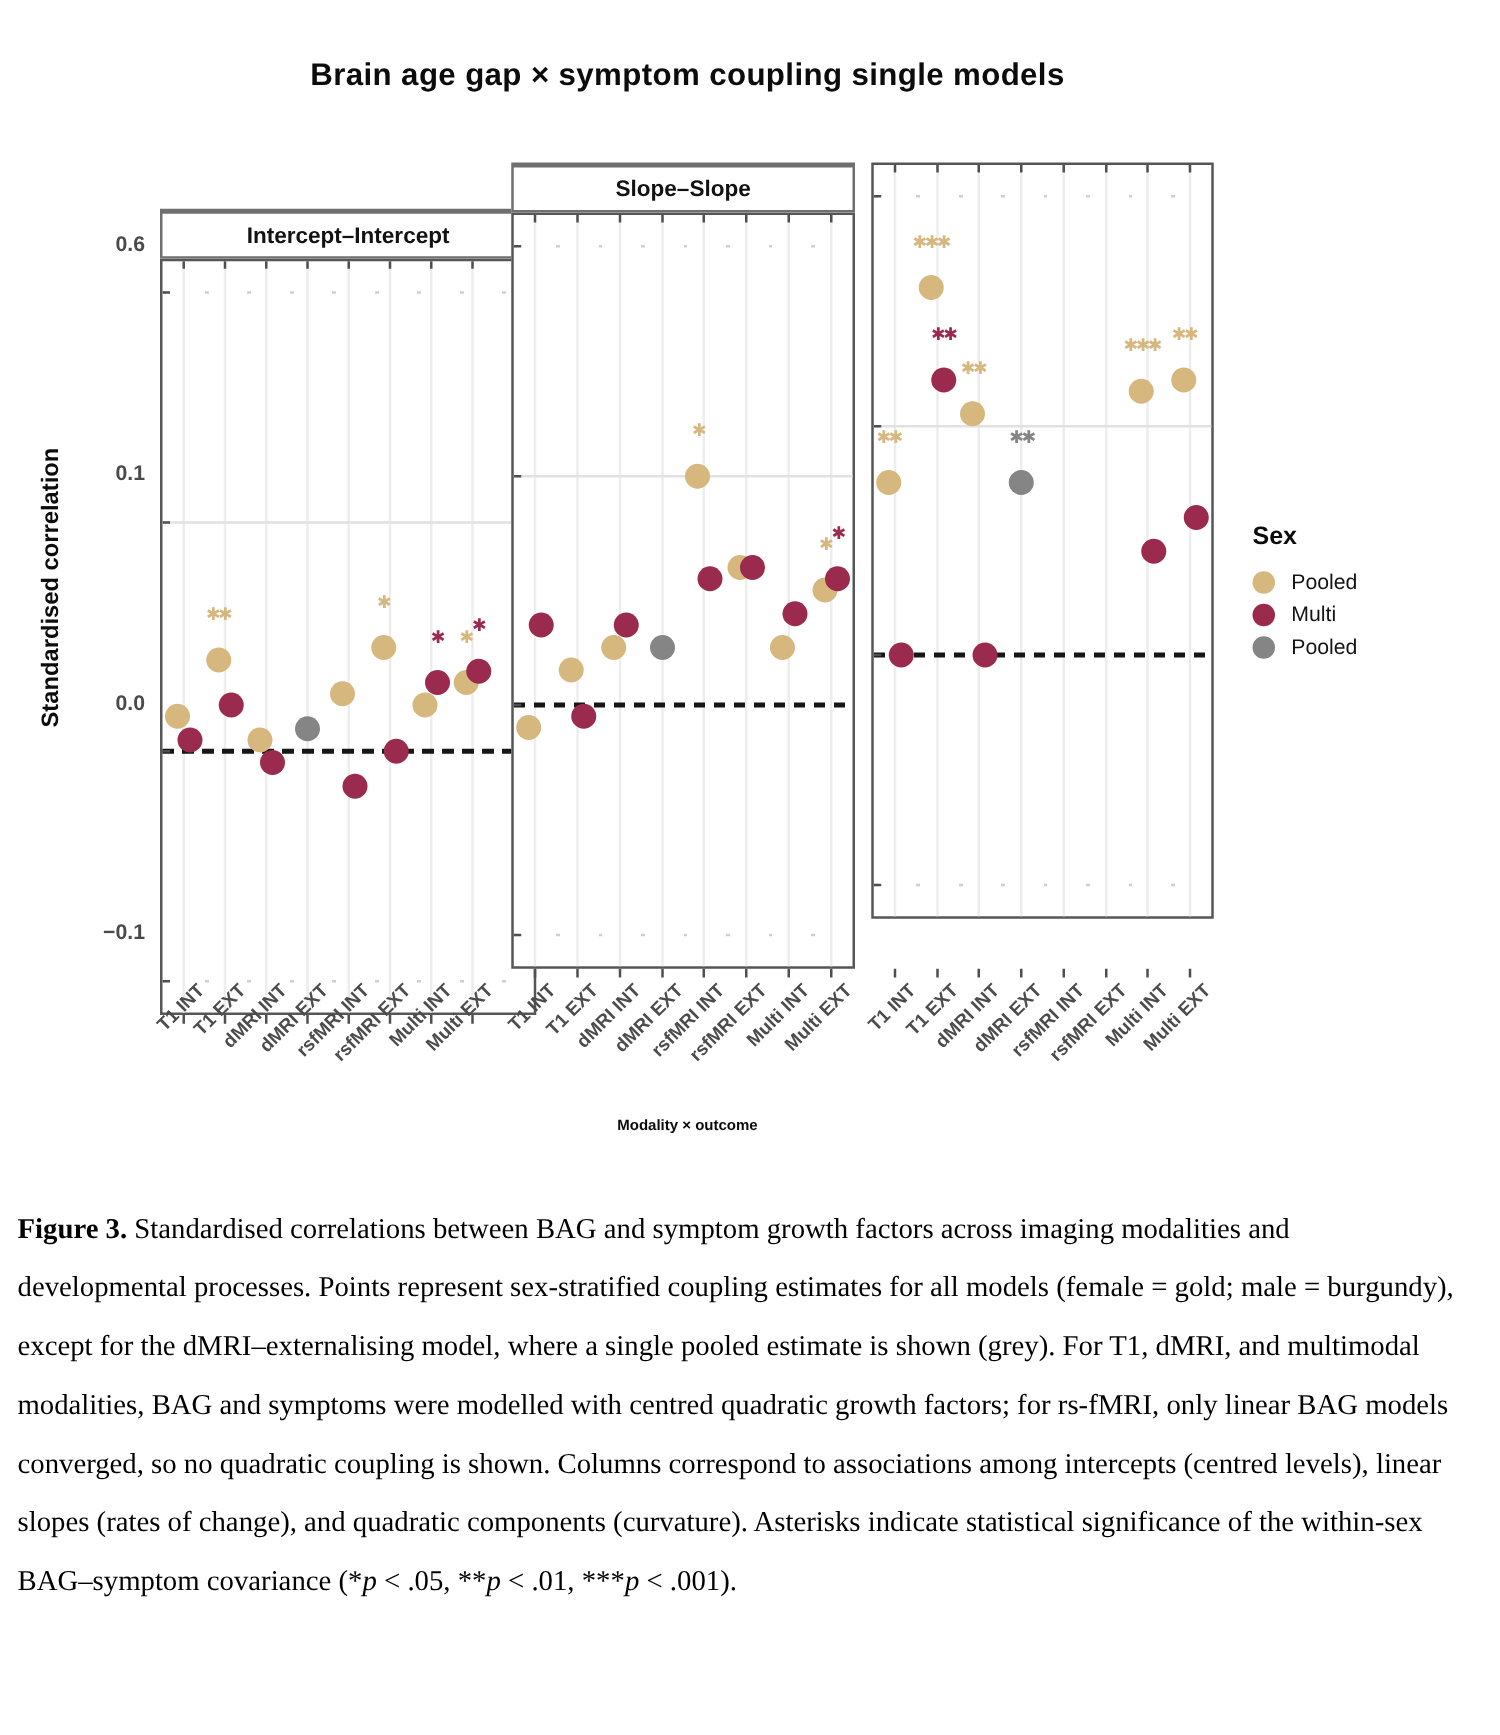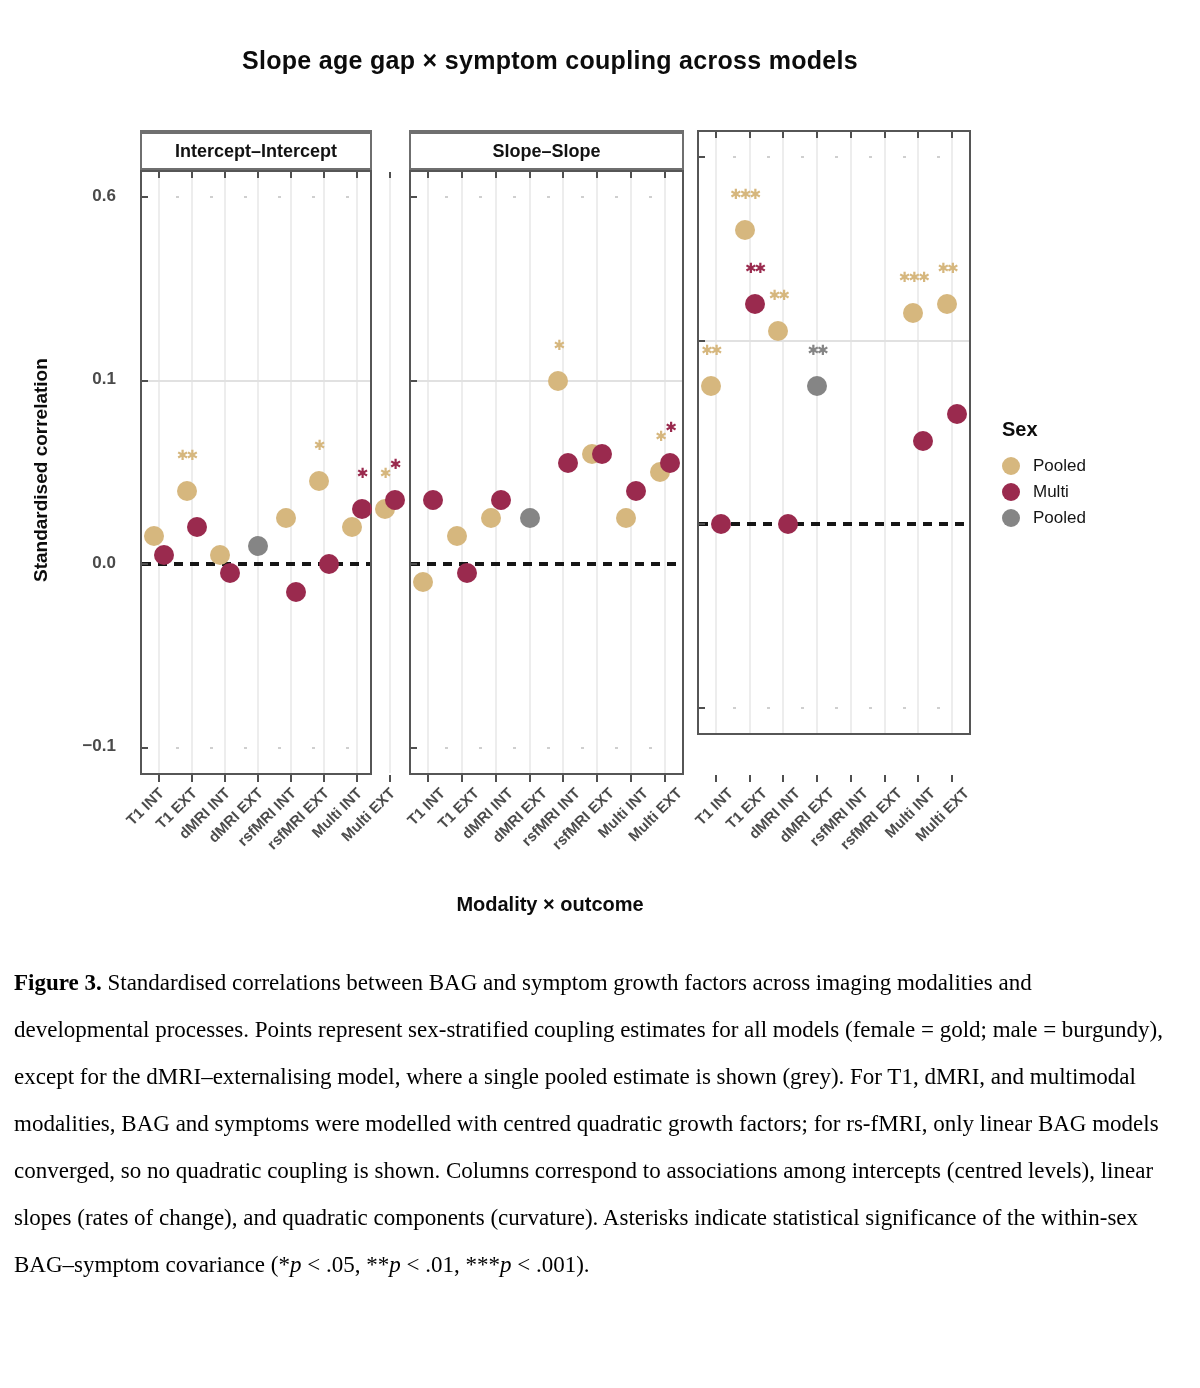--- a/index.html
+++ b/index.html
@@ -24,44 +24,44 @@
     background:repeating-linear-gradient(90deg,#161616 0 9px,transparent 9px 16px);}
   .tick-top{position:absolute;top:0;width:2px;height:6px;background:#4f4f4f;}
   .tick-left{position:absolute;left:0;width:6px;height:2px;background:#4f4f4f;}
   .tick-bottom{position:absolute;width:2px;height:7px;background:#4f4f4f;top:645px;}
   .pt{position:absolute;width:20px;height:20px;border-radius:50%;transform:translate(-50%,-50%);}
   .sig{position:absolute;transform:translate(-50%,-50%);font-size:14px;font-weight:bold;letter-spacing:-2px;
     white-space:nowrap;font-family:"DejaVu Sans",sans-serif;}
   .xlab{position:absolute;width:150px;text-align:right;transform:rotate(-45deg);transform-origin:100% 0%;
     font-size:15px;font-weight:600;color:#4c4c4c;white-space:nowrap;}
   .x-axis-title{position:absolute;left:130px;width:840px;top:893px;text-align:center;
-    font-size:20px;font-weight:bold;color:#0c0c0c;}
+    font-size:12px;font-weight:bold;color:#0c0c0c;}
   .legend{position:absolute;left:1002px;top:418px;}
   .legend-title{font-size:20px;font-weight:bold;color:#0c0c0c;margin-bottom:12px;}
   .legend-item{display:flex;align-items:center;height:26px;}
   .legend-dot{width:18px;height:18px;border-radius:50%;margin-right:13px;flex:none;}
   .legend-label{font-size:17px;color:#141414;}
   .caption{position:absolute;left:14px;top:936px;width:1152px;
     font-family:"Liberation Serif",serif;font-size:23px;line-height:47px;color:#000;}
   .caption b{font-weight:bold;}
   .caption i{font-style:italic;}
 </style>
 </head>
 <body>
 
 <div class="chart">
-  <div class="chart-title">Slope age gap × symptom coupling across models</div>
+  <div class="chart-title">Brain age gap × symptom coupling single models</div>
   <div class="y-axis-title">Standardised correlation</div>
 
   <span class="ytick yt0">0.6</span>
   <span class="ytick yt1">0.1</span>
   <span class="ytick yt2">0.0</span>
   <span class="ytick yt3">−0.1</span>
 
-  <div class="facet" style="left:140px;width:232px;">
+  <div class="facet" style="left:128px;width:301px;margin-top:37px;">
     <div class="strip">
       <span>Intercept–Intercept</span>
     </div>
     <div class="panel">
         <div class="vgrid" style="left: 15.5px;"></div>
         <div class="vgrid" style="left: 48.5px;"></div>
         <div class="vgrid" style="left: 81.5px;"></div>
         <div class="vgrid" style="left: 114.5px;"></div>
         <div class="vgrid" style="left: 147.5px;"></div>
         <div class="vgrid" style="left: 180.5px;"></div>

